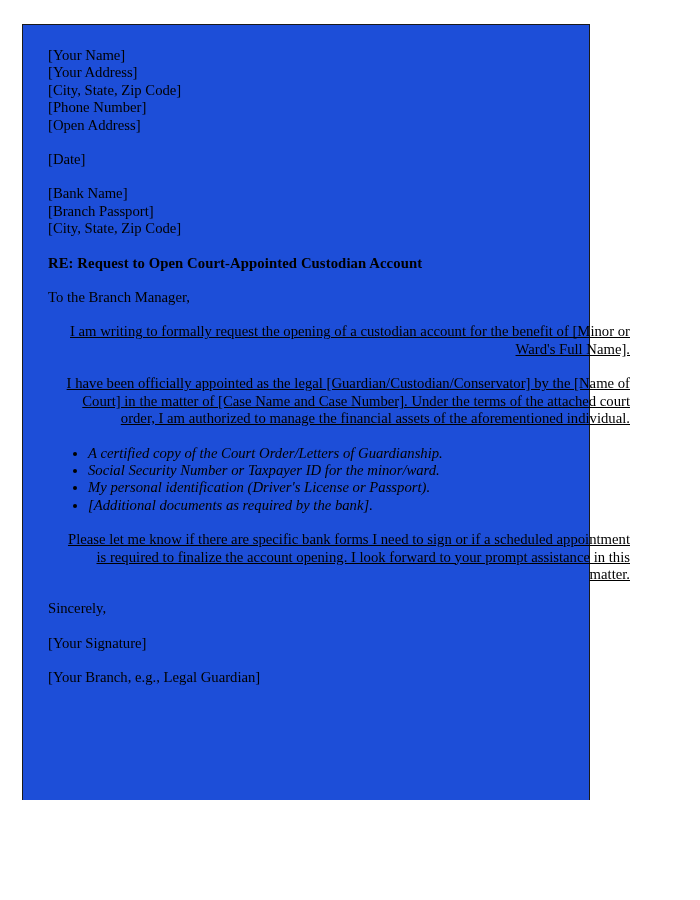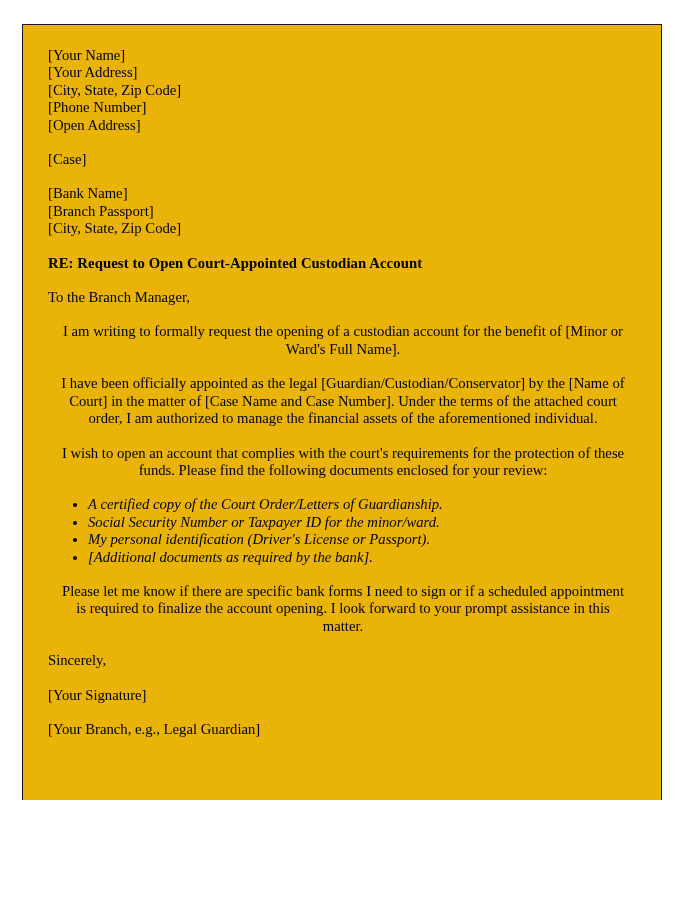--- a/index.html
+++ b/index.html
@@ -13,27 +13,27 @@
     height: 900px;
     font-family: "Liberation Serif", "DejaVu Serif", serif;
     color: #000000;
     overflow: hidden;
   }
 
   #page-frame {
     position: absolute;
     left: 22px;
     top: 24px;
-    width: 640px;
+    width: 568px;
     height: 776px;
     border-left: 1px solid #1a1a1a;
     border-right: 1px solid #1a1a1a;
     border-top: 1px solid #1a1a1a;
     border-bottom: none;
-    background: #eab308;
+    background: #1d4ed8;
     box-sizing: border-box;
   }
 
   #letter-body {
     position: absolute;
     left: 25px;
     top: 22px;
     width: 582px;
     font-size: 14.7px;
     line-height: 17.4px;
@@ -57,21 +57,22 @@
     font-weight: bold;
     letter-spacing: 0.1px;
   }
 
   .salutation {
     margin: 0 0 17px 0;
   }
 
   .body-para {
     margin: 0 0 17px 8px;
-    text-align: center;
+    text-align: right;
+    text-decoration: underline;
   }
 
   ul.doc-list {
     margin: 0 0 17px 0;
     padding: 0 0 0 40px;
     list-style-type: disc;
     font-style: italic;
   }
   ul.doc-list li {
     margin: 0;
@@ -98,35 +99,34 @@
   <div id="letter-body">
 
     <div class="addr-block">
       <span class="addr-line">[Your Name]</span>
       <span class="addr-line">[Your Address]</span>
       <span class="addr-line">[City, State, Zip Code]</span>
       <span class="addr-line">[Phone Number]</span>
       <span class="addr-line">[Open Address]</span>
     </div>
 
-    <div class="single-line">[Case]</div>
+    <div class="single-line">[Date]</div>
 
     <div class="addr-block">
       <span class="addr-line">[Bank Name]</span>
       <span class="addr-line">[Branch Passport]</span>
       <span class="addr-line">[City, State, Zip Code]</span>
     </div>
 
     <div class="re-heading">RE: Request to Open Court-Appointed Custodian Account</div>
 
     <div class="salutation">To the Branch Manager,</div>
 
     <p class="body-para">I am writing to formally request the opening of a custodian account for the benefit of [Minor or Ward's Full Name].</p>
     <p class="body-para">I have been officially appointed as the legal [Guardian/Custodian/Conservator] by the [Name of Court] in the matter of [Case Name and Case Number]. Under the terms of the attached court order, I am authorized to manage the financial assets of the aforementioned individual.</p>
-    <p class="body-para">I wish to open an account that complies with the court's requirements for the protection of these funds. Please find the following documents enclosed for your review:</p>
 
     <ul class="doc-list">
       <li>A certified copy of the Court Order/Letters of Guardianship.</li>
       <li>Social Security Number or Taxpayer ID for the minor/ward.</li>
       <li>My personal identification (Driver's License or Passport).</li>
       <li>[Additional documents as required by the bank].</li>
     </ul>
 
     <p class="body-para">Please let me know if there are specific bank forms I need to sign or if a scheduled appointment is required to finalize the account opening. I look forward to your prompt assistance in this matter.</p>
 

